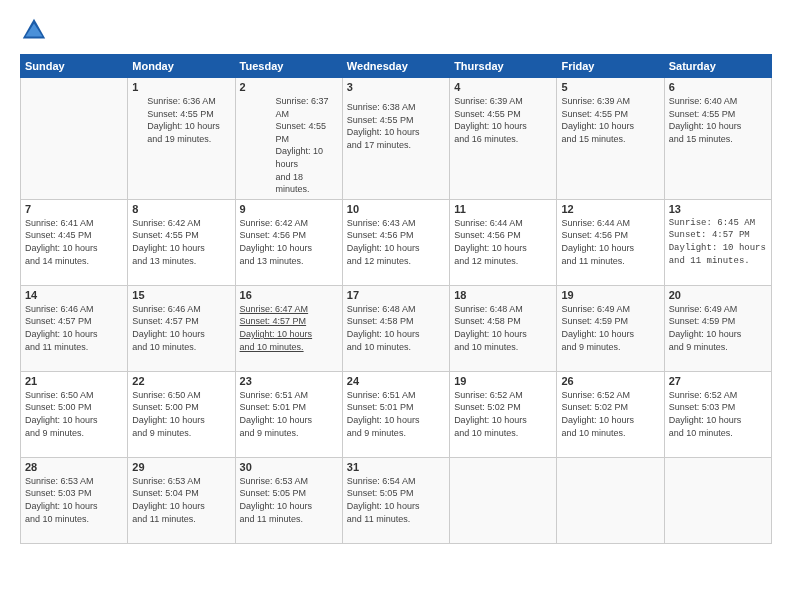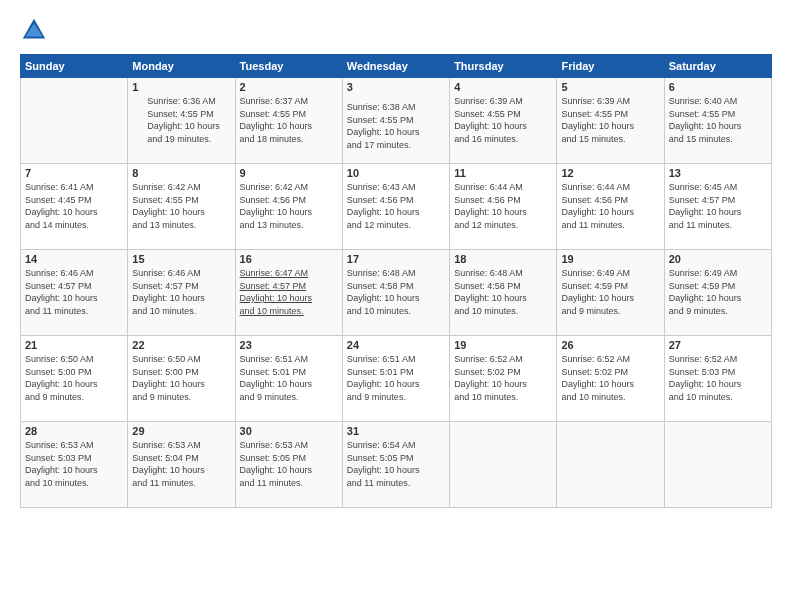--- a/index.html
+++ b/index.html
@@ -134,21 +134,21 @@
           <td></td>
           <td>
             <span class="day-number">1</span>
             <div class="cell-content" style="white-space: pre-line; margin-left: 15px;">Sunrise: 6:36 AM
 Sunset: 4:55 PM
 Daylight: 10 hours
 and 19 minutes.</div>
           </td>
           <td>
             <span class="day-number">2</span>
-            <div class="cell-content" style="white-space: pre-line;">Sunrise: 6:37 AM
+            <div class="cell-content" style="white-space: pre-line; margin-left: 36px;">Sunrise: 6:37 AM
 Sunset: 4:55 PM
 Daylight: 10 hours
 and 18 minutes.</div>
           </td>
           <td>
             <span class="day-number">3</span>
             <div class="cell-content" style="white-space: pre-line; margin-top: 8px;">Sunrise: 6:38 AM
 Sunset: 4:55 PM
 Daylight: 10 hours
 and 17 minutes.</div>
@@ -213,21 +213,21 @@
           </td>
           <td>
             <span class="day-number">12</span>
             <div class="cell-content" style="white-space: pre-line;">Sunrise: 6:44 AM
 Sunset: 4:56 PM
 Daylight: 10 hours
 and 11 minutes.</div>
           </td>
           <td>
             <span class="day-number">13</span>
-            <div class="cell-content" style="white-space: pre-line;">Sunrise: 6:45 AM
+            <div class="cell-content" style="white-space: pre-line; font-family: Liberation Mono, monospace;">Sunrise: 6:45 AM
 Sunset: 4:57 PM
 Daylight: 10 hours
 and 11 minutes.</div>
           </td>
         </tr>
         <tr>
           <td>
             <span class="day-number">14</span>
             <div class="cell-content" style="white-space: pre-line;">Sunrise: 6:46 AM
 Sunset: 4:57 PM

